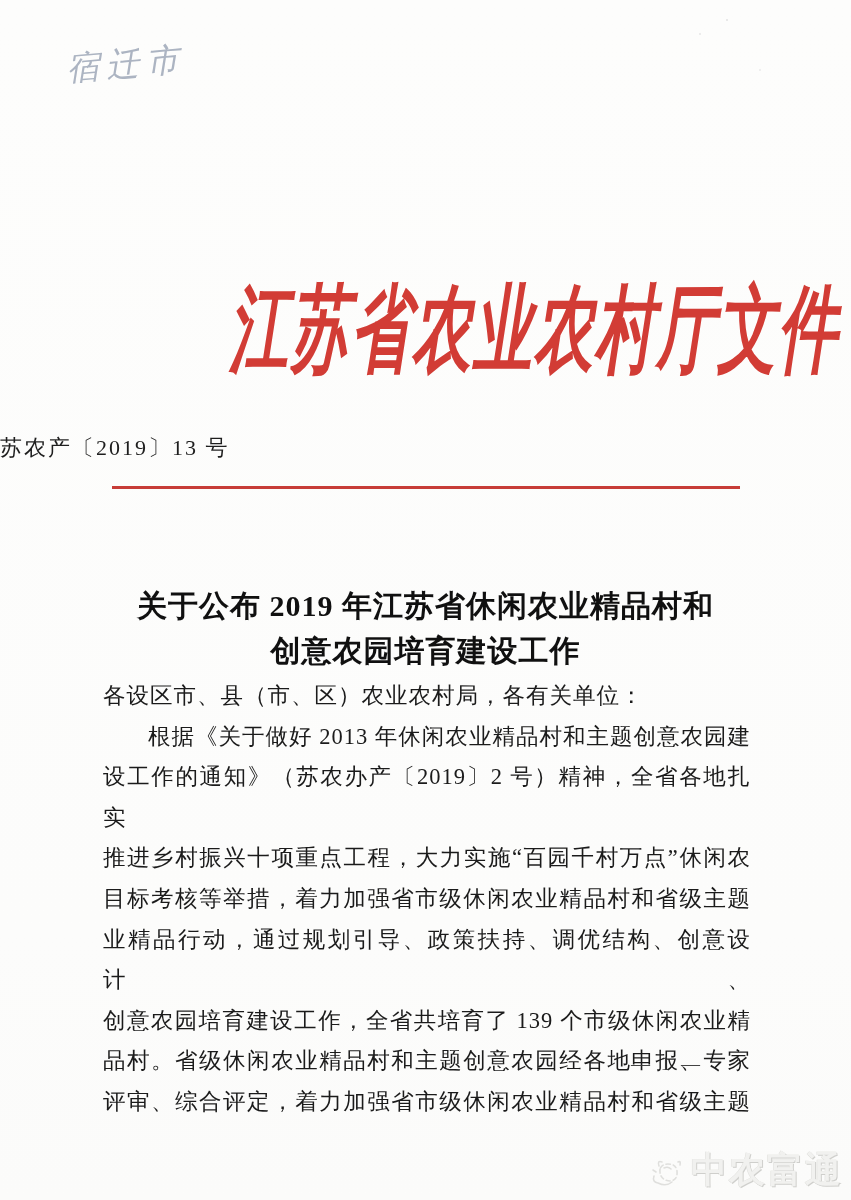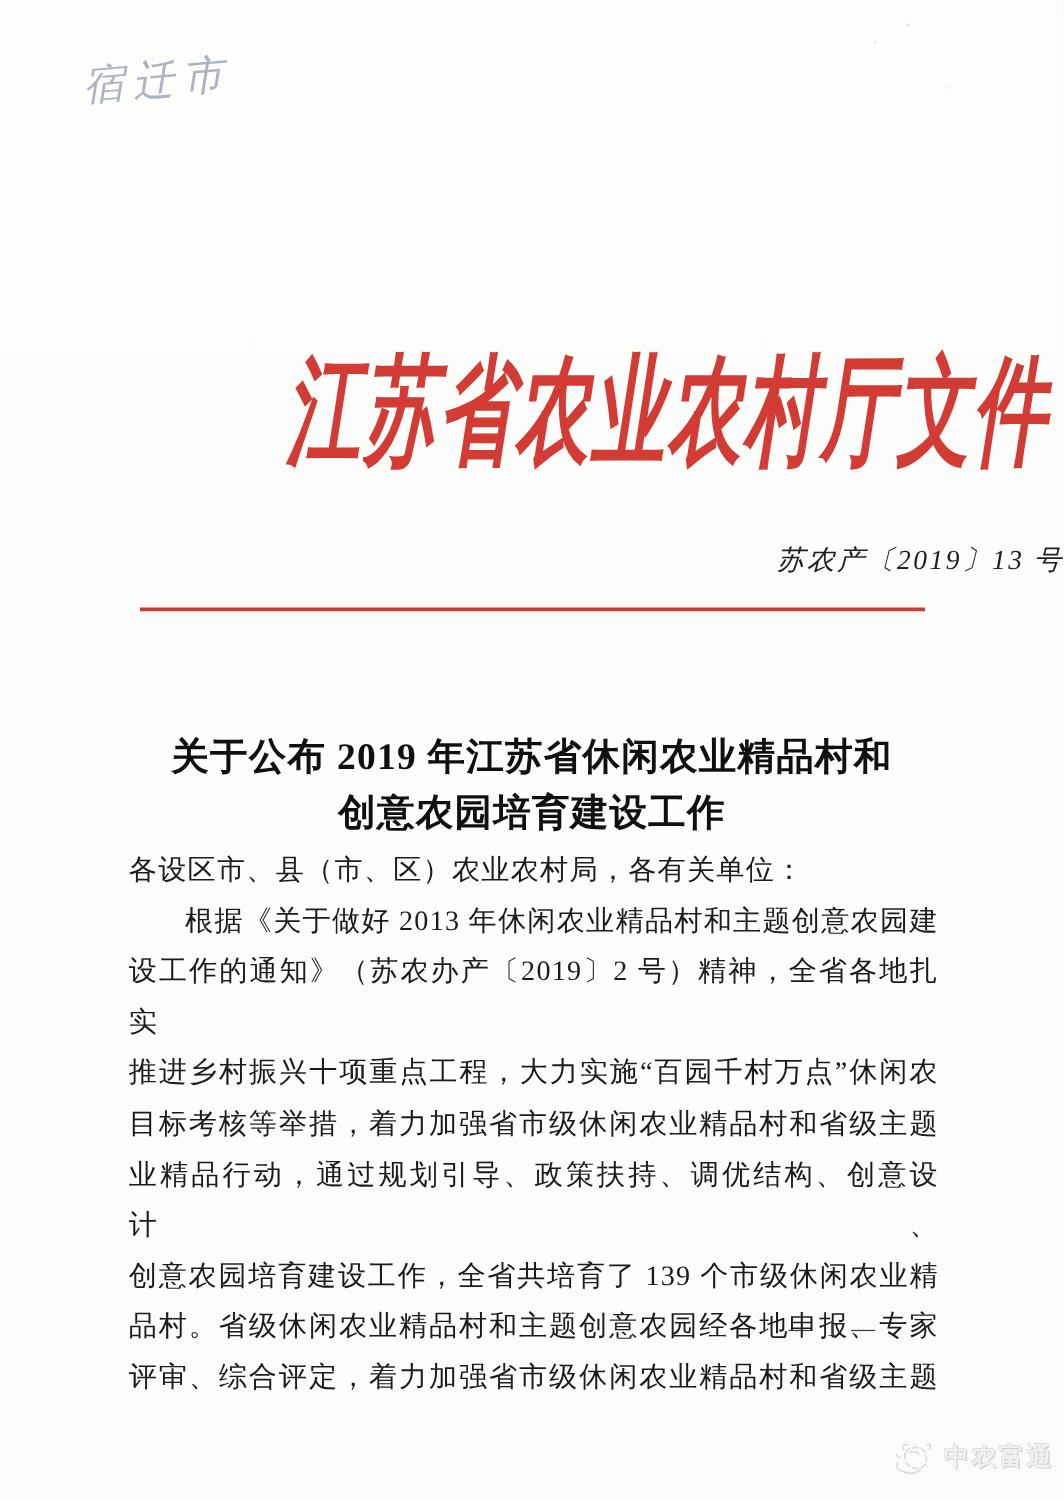--- a/index.html
+++ b/index.html
@@ -50,25 +50,24 @@
     font-weight: bold;
     letter-spacing: 2px;
     color: #d23c35;
     transform: scaleY(1.62);
     transform-origin: top center;
     white-space: nowrap;
   }
 
   .doc-number {
     position: absolute; top: 433px; left: 0; right: 0;
-    text-align: right;
+    text-align: left;
     font-size: 22px;
     letter-spacing: 2px;
     color: #1e1e1e;
-    font-style: italic;
   }
 
   .red-rule {
     position: absolute; top: 486px; left: 112px;
     width: 628px; height: 3px;
     background: #c73c38;
   }
 
   .doc-title {
     position: absolute; top: 547px; left: 0; right: 0;
@@ -106,21 +105,21 @@
   }
 
   .watermark {
     position: absolute; top: 1146px; right: 8px;
     display: flex; align-items: center; gap: 7px;
   }
   .wm-logo { width: 34px; height: 38px; opacity: 0.8; }
   .wm-text {
     font-family: Liberation Sans, sans-serif;
     font-weight: bold;
-    font-size: 20px;
+    font-size: 36px;
     letter-spacing: 2px;
     color: #f1f1ef;
     text-shadow: 1px 1px 0 #cfcfcc, -0.5px -0.5px 0 #dededb;
     white-space: nowrap;
   }
 </style>
 </head>
 <body>
 
 <div class="page">

